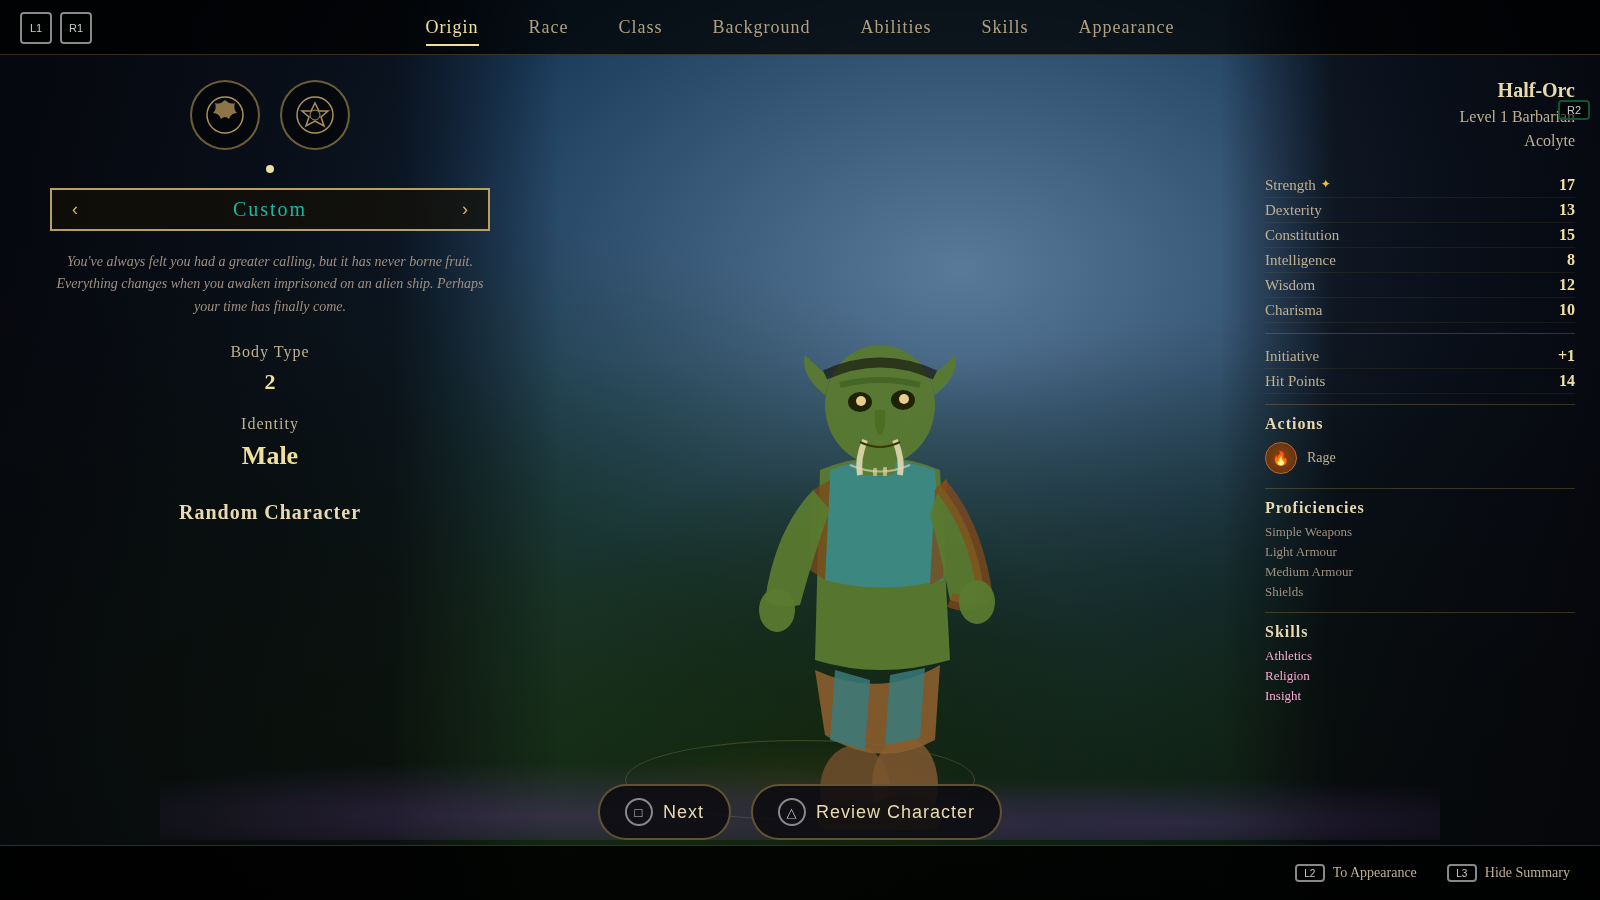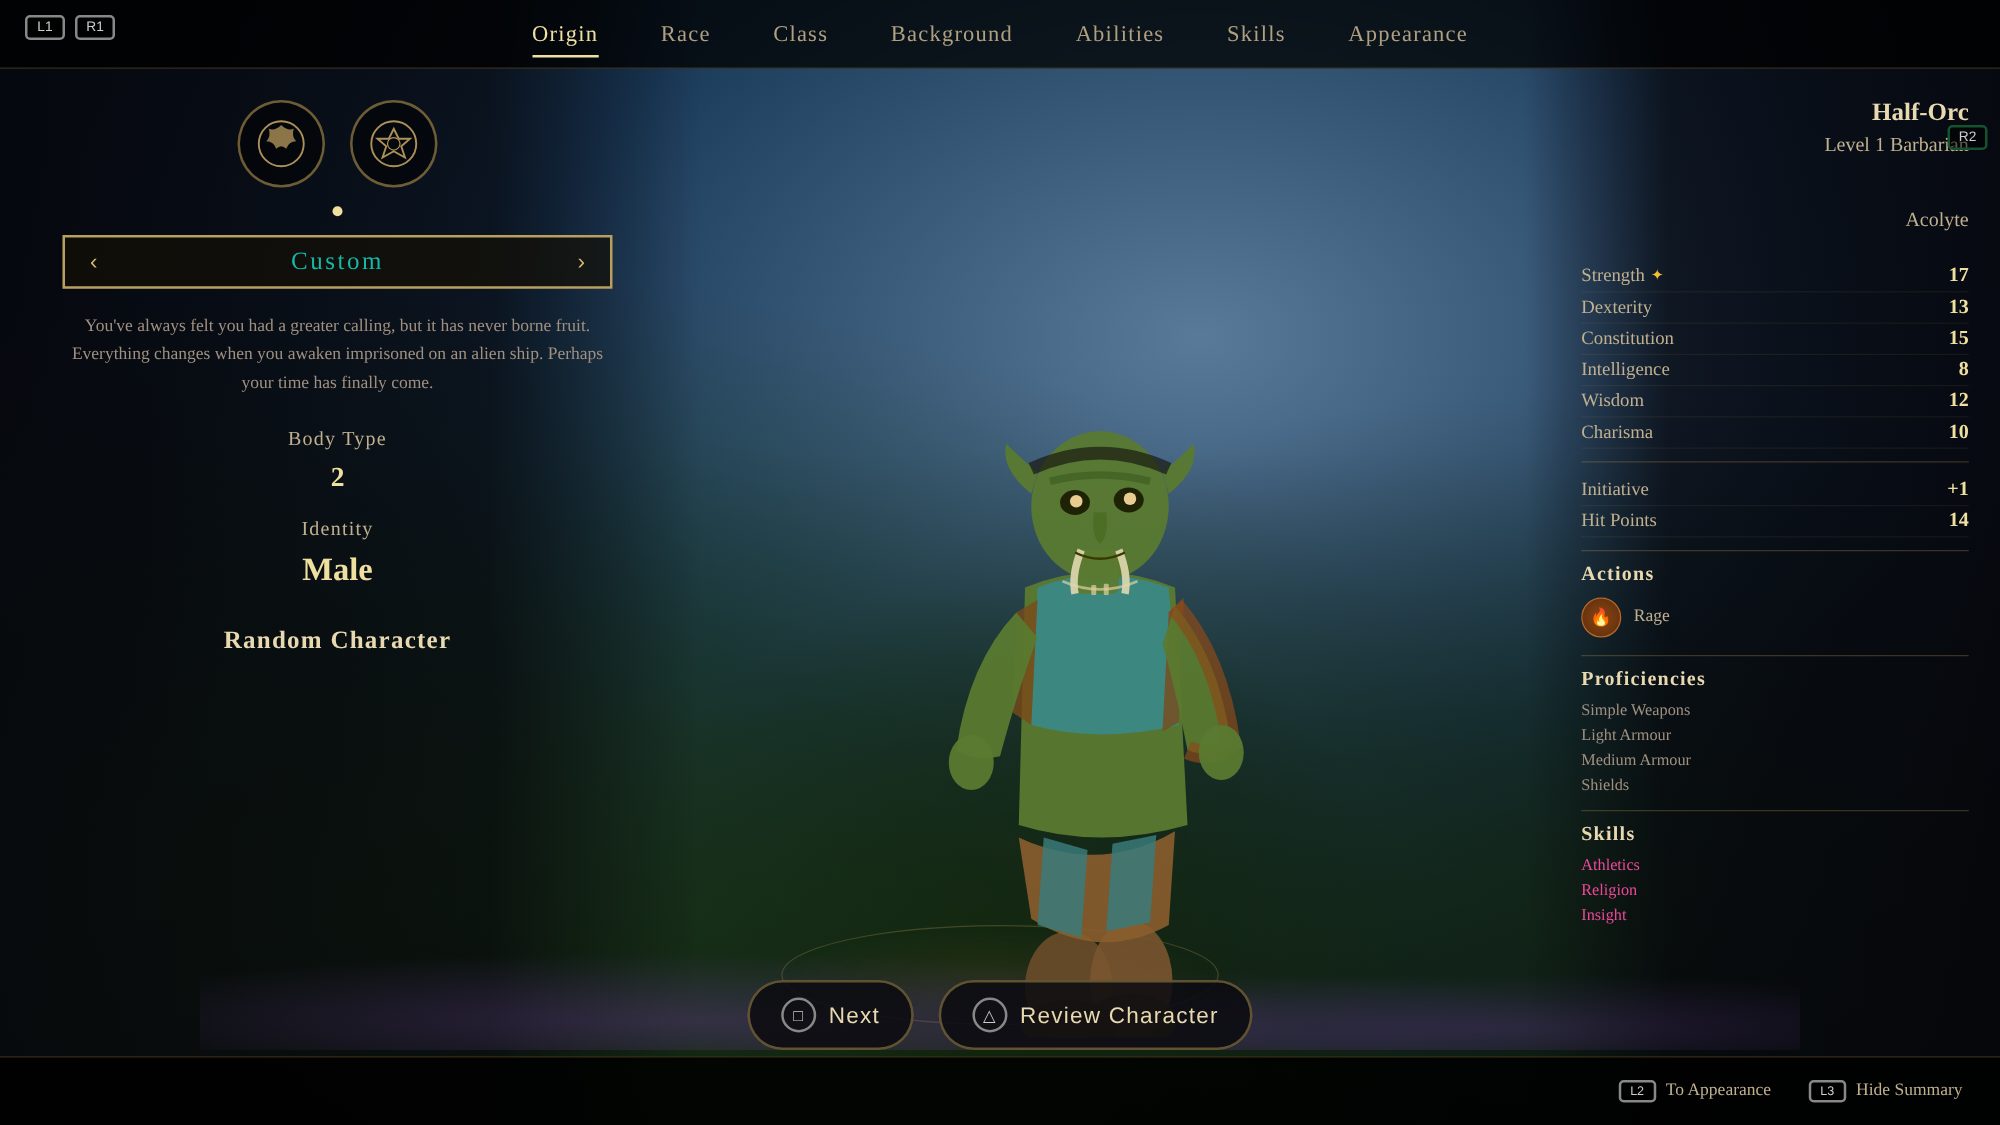--- a/index.html
+++ b/index.html
@@ -105,21 +105,21 @@
       position: absolute;
       top: 12px;
       left: 20px;
       display: flex;
       gap: 8px;
       z-index: 11;
     }
 
     .ctrl-btn {
       width: 32px;
-      height: 20px;
+      height: 32px;
       border: 2px solid #888;
       border-radius: 4px;
       display: flex;
       align-items: center;
       justify-content: center;
       color: #ccc;
       font-size: 11px;
       font-family: sans-serif;
       background: rgba(0,0,0,0.5);
     }
@@ -219,20 +219,21 @@
       letter-spacing: 2px;
     }
 
     
     .description {
       color: #a09080;
       font-size: 14px;
       line-height: 1.6;
       text-align: center;
       margin: 0 20px 25px;
+      font-style: italic;
     }
 
     
     .section-label {
       text-align: center;
       color: #c0b090;
       font-size: 16px;
       margin-bottom: 8px;
       letter-spacing: 1px;
     }
@@ -277,21 +278,21 @@
     .char-title {
       text-align: right;
       color: #e8d9b0;
       font-size: 18px;
       line-height: 1.5;
       margin-bottom: 20px;
     }
 
     .char-title .name { font-size: 20px; font-weight: bold; }
     .char-title .level { font-size: 16px; color: #c0b090; }
-    .char-title .background-label { font-size: 16px; color: #c0b090; margin-top: 36px; }
+    .char-title .background-label { font-size: 16px; color: #c0b090; }
 
     
     .stat-row {
       display: flex;
       justify-content: space-between;
       align-items: center;
       padding: 3px 0;
       border-bottom: 1px solid rgba(180,150,80,0.1);
     }
 
@@ -354,21 +355,21 @@
     }
 
     
     .prof-item {
       color: #a09080;
       font-size: 13px;
       padding: 2px 0;
     }
 
     .skills-item {
-      color: #ec4899;
+      color: #f9a8d4;
       font-size: 13px;
       padding: 2px 0;
     }
 
     
     .bottom-buttons {
       position: absolute;
       bottom: 60px;
       left: 50%;
       transform: translateX(-50%);

